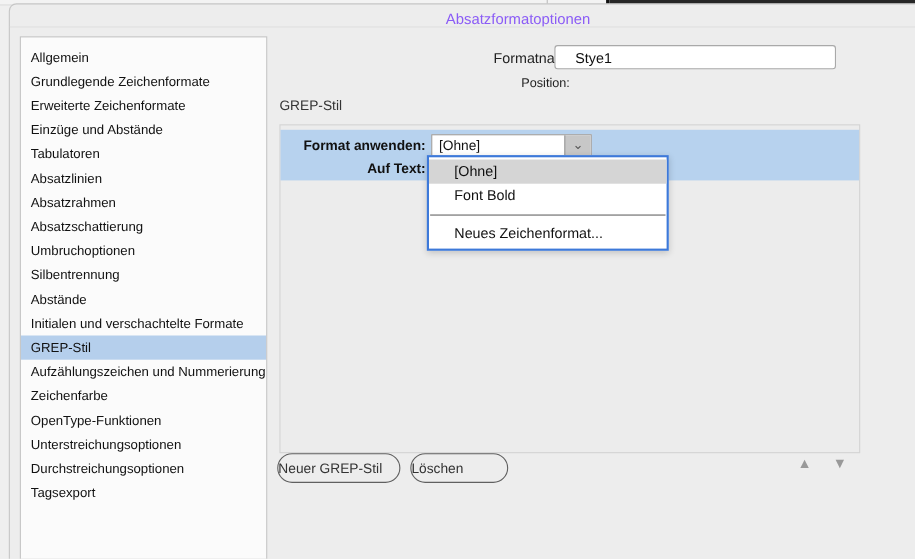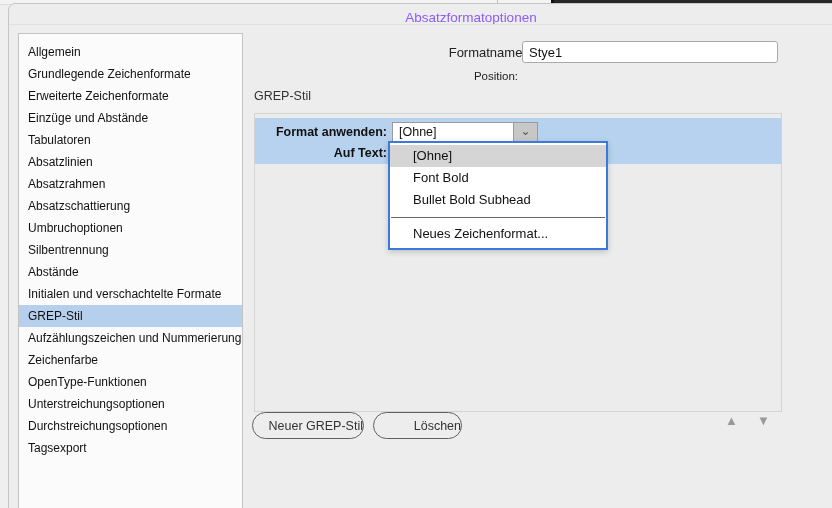--- a/index.html
+++ b/index.html
@@ -39,24 +39,24 @@
   .sb-item {
     height:22px; line-height:22px; padding-left:9px;
     font-size:12px; color:#111; white-space:nowrap; cursor:default;
   }
   .sb-item.sel { background:#b5cfec; }
 
   
   .lbl { position:absolute; font-size:13px; color:#222; white-space:nowrap; }
   .formatname-label { left:372px; top:41px; width:145px; text-align:right; }
   .formatname-input {
-    position:absolute; left:513px; top:37px; width:256px; height:22px;
+    position:absolute; left:495px; top:37px; width:256px; height:22px;
     border:1px solid #a9a9a9; border-radius:3px; background:#fff;
     font-family:"Liberation Sans", sans-serif; font-size:13px; color:#111;
-    padding:0 6px; outline:none;
+    padding:0 18px; outline:none;
   }
   .position-label { left:372px; top:66px; width:137px; text-align:right; font-size:11.5px; }
 
   .section-title { position:absolute; left:245px; top:85px; font-size:12.5px; color:#333; }
 
   
   .content-box {
     position:absolute; left:245px; top:109px; width:528px; height:299px;
     border:1px solid #d4d4d4; background:#ececec;
   }
@@ -90,21 +90,21 @@
     height:22px; line-height:22px; padding-left:23px;
     font-size:13px; color:#111; white-space:nowrap; cursor:default;
   }
   .menu-item.sel { background:#d5d5d5; }
   .menu-sep { height:1px; background:#666; margin:6px 1px 5px 1px; }
 
   
   .pill-btn {
     position:absolute; height:27px; border:1px solid #606060; border-radius:13.5px;
     background:transparent; font-family:"Liberation Sans", sans-serif;
-    font-size:12.5px; color:#333; text-align:right; cursor:default;
+    font-size:12.5px; color:#333; text-align:left; cursor:default;
   }
   .btn-new { left:243px; top:408px; width:112px; }
   .btn-del { left:364px; top:408px; width:89px; }
 
   .arrow { position:absolute; font-size:13px; color:#999; cursor:default; }
   .arrow-up { left:716px; top:409px; }
   .arrow-down { left:748px; top:409px; }
 </style>
 </head>
 <body>
@@ -156,21 +156,20 @@
         <span class="dd-btn">⌄</span>
       </div>
       <div class="b-lbl totext-label">Auf Text:</div>
     </div>
   </div>
 
   <div class="menu">
 
   <div class="menu-item sel">[Ohne]</div>
       <div class="menu-item">Font Bold</div>
-      <div class="menu-item">Bullet Bold Subhead</div>
       <div class="menu-sep"></div>
       <div class="menu-item">Neues Zeichenformat...</div>
     </div>
 
   <button class="pill-btn btn-new">Neuer GREP-Stil</button>
   <button class="pill-btn btn-del">Löschen</button>
 
   <span class="arrow arrow-up">▲</span>
   <span class="arrow arrow-down">▼</span>
 </div>

